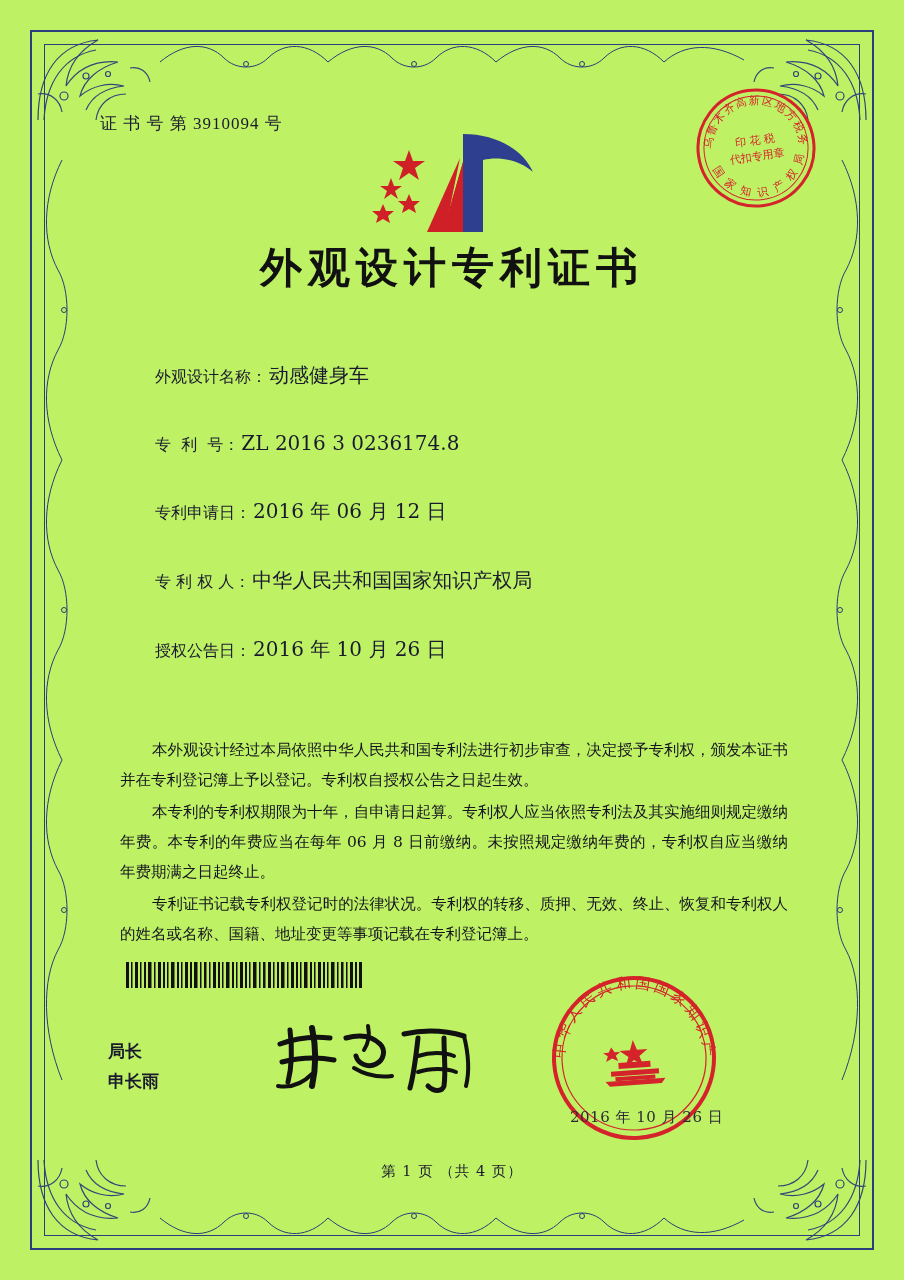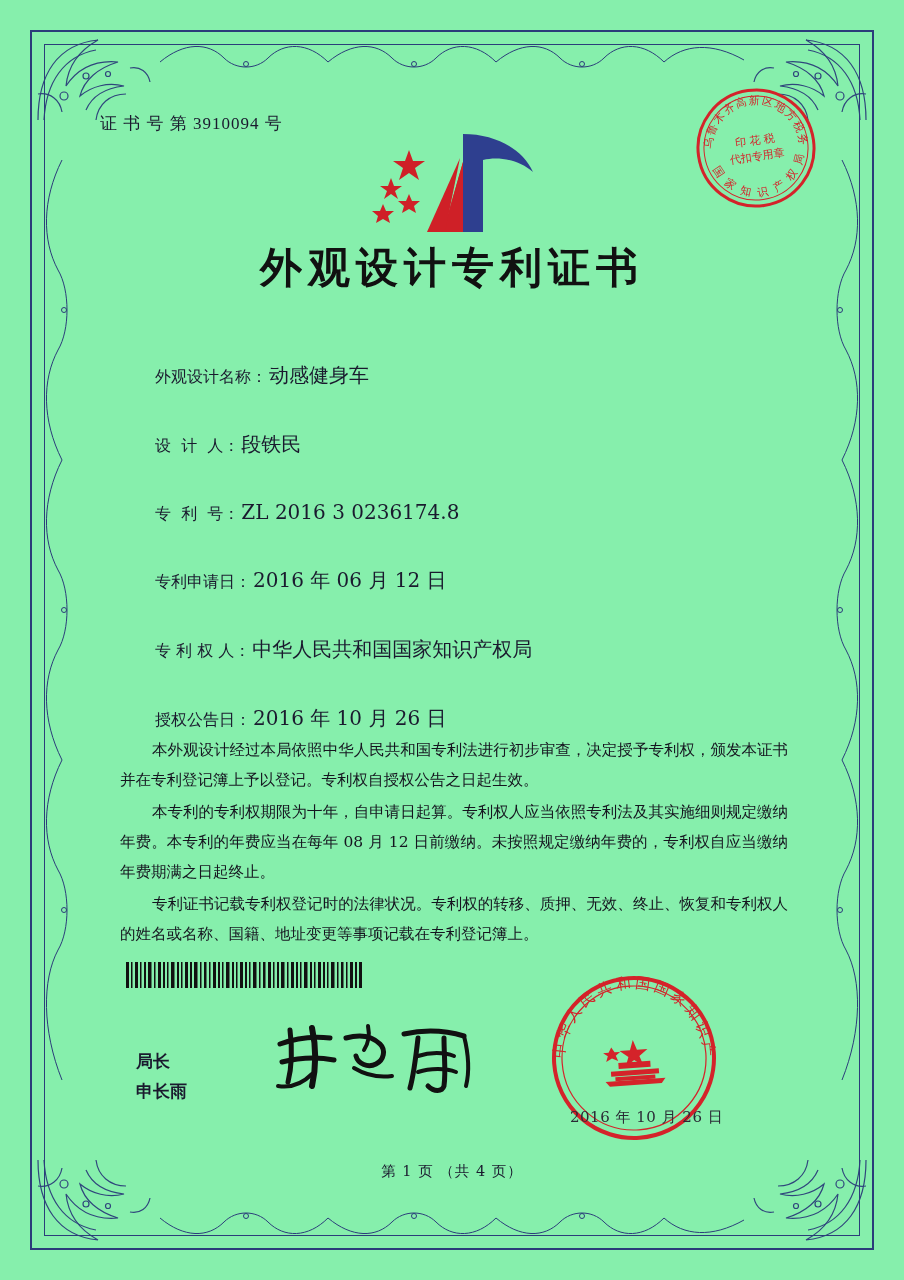--- a/index.html
+++ b/index.html
@@ -13,21 +13,21 @@
     font-family: "Liberation Serif", serif;
     color: #1a1a2e;
     position: relative;
     overflow: hidden;
   }
   .page {
     position: absolute;
     left: 0; top: 0;
     width: 904px;
     height: 1280px;
-    background: #86efac;
+    background: #bef264;
   }
   
   .border-outer {
     position: absolute;
     left: 30px; top: 30px;
     width: 844px; height: 1220px;
     border: 2px solid #2b3d7a;
     box-sizing: border-box;
   }
   .border-inner {
@@ -161,27 +161,26 @@
     left: 126px;
     top: 962px;
     width: 240px;
     height: 26px;
   }
   .barcode svg { width: 100%; height: 100%; display: block; }
 
   
   .sign-label {
     position: absolute;
-    left: 136px;
+    left: 108px;
     top: 1036px;
     font-size: 17px;
     font-family: "DejaVu Serif", serif;
     font-weight: bold;
     line-height: 30px;
-    margin-top: 10px;
   }
   .signature {
     position: absolute;
     left: 268px;
     top: 1016px;
     width: 220px;
     height: 78px;
     color: #111;
   }
   .signature svg { width: 100%; height: 100%; display: block; }
@@ -351,24 +350,20 @@
       </g>
     </svg>
   </div>
 
   <div class="title">外观设计专利证书</div>
 
   <div class="fields">
     <div class="field-row">
       <span class="field-label">外观设计名称：</span>
       <span class="field-value">动感健身车</span>
-    </div>
-    <div class="field-row">
-      <span class="field-label">设  计  人：</span>
-      <span class="field-value">段铁民</span>
     </div>
     <div class="field-row">
       <span class="field-label">专  利  号：</span>
       <span class="field-value">ZL 2016 3 0236174.8</span>
     </div>
     <div class="field-row">
       <span class="field-label">专利申请日：</span>
       <span class="field-value">2016 年 06 月 12 日</span>
     </div>
     <div class="field-row">
@@ -376,21 +371,21 @@
       <span class="field-value">中华人民共和国国家知识产权局</span>
     </div>
     <div class="field-row">
       <span class="field-label">授权公告日：</span>
       <span class="field-value">2016 年 10 月 26 日</span>
     </div>
   </div>
 
   <div class="body-text">
     <p>本外观设计经过本局依照中华人民共和国专利法进行初步审查，决定授予专利权，颁发本证书并在专利登记簿上予以登记。专利权自授权公告之日起生效。</p>
-    <p>本专利的专利权期限为十年，自申请日起算。专利权人应当依照专利法及其实施细则规定缴纳年费。本专利的年费应当在每年 08 月 12 日前缴纳。未按照规定缴纳年费的，专利权自应当缴纳年费期满之日起终止。</p>
+    <p>本专利的专利权期限为十年，自申请日起算。专利权人应当依照专利法及其实施细则规定缴纳年费。本专利的年费应当在每年 06 月 8 日前缴纳。未按照规定缴纳年费的，专利权自应当缴纳年费期满之日起终止。</p>
     <p>专利证书记载专利权登记时的法律状况。专利权的转移、质押、无效、终止、恢复和专利权人的姓名或名称、国籍、地址变更等事项记载在专利登记簿上。</p>
   </div>
 
   <div class="barcode">
     <svg viewBox="0 0 240 26" preserveAspectRatio="none">
       <g fill="#111">
         <rect x="0" y="0" width="3" height="26"></rect>
           <rect x="5" y="0" width="1.5" height="26"></rect>
         <rect x="9" y="0" width="3" height="26"></rect>
           <rect x="14" y="0" width="1.5" height="26"></rect>

